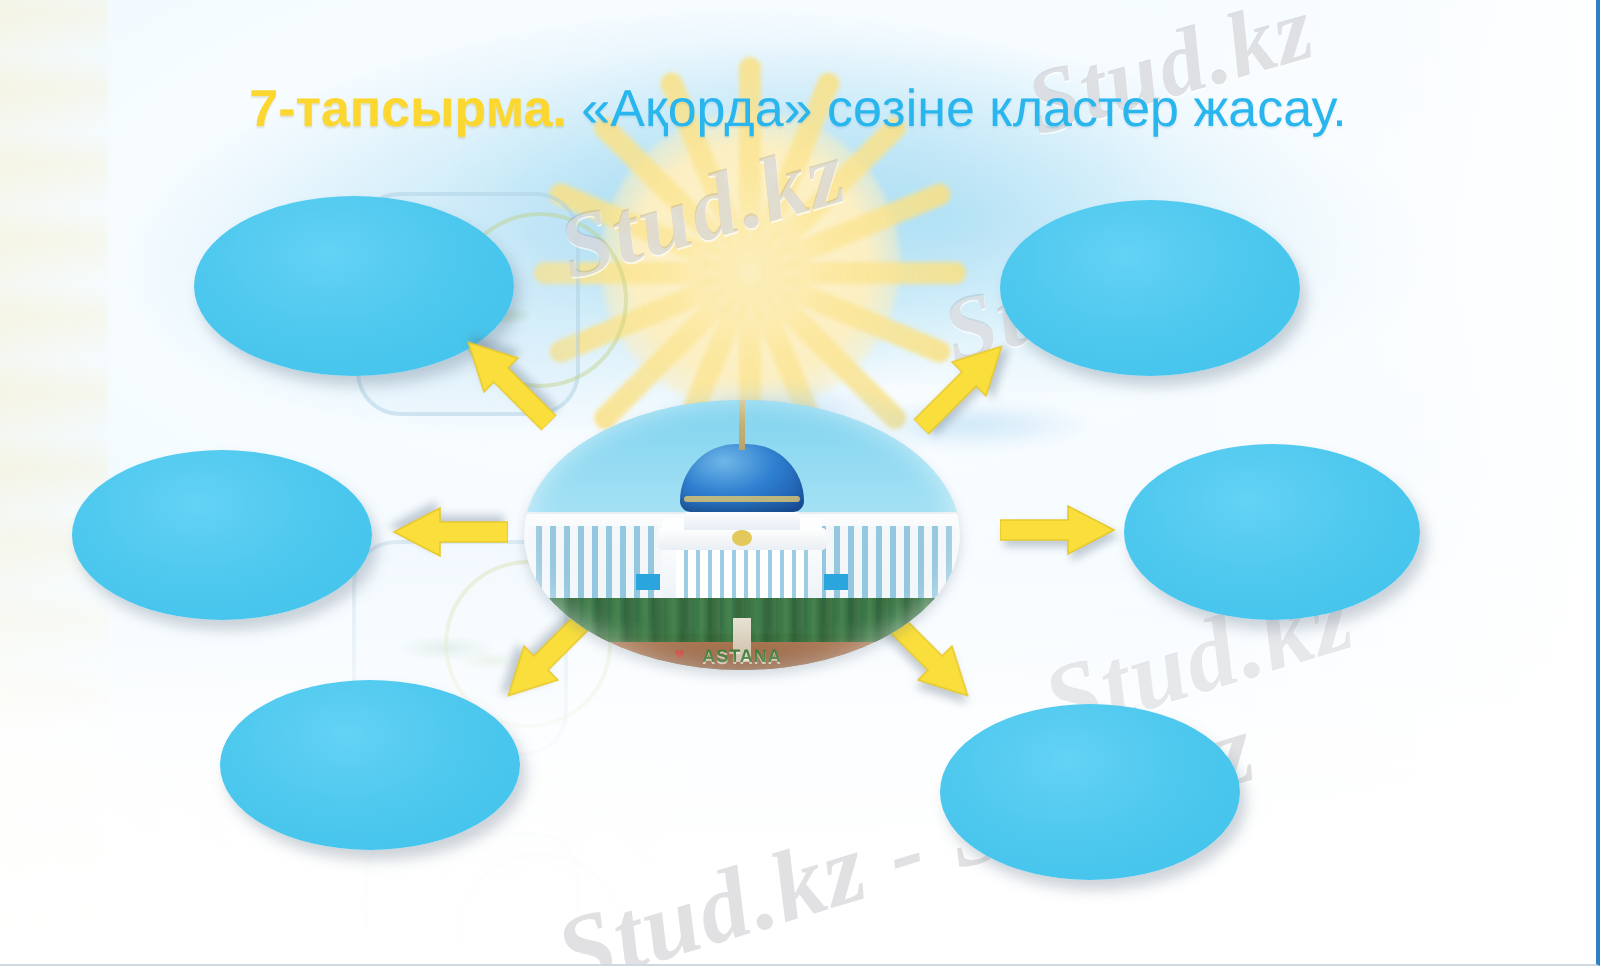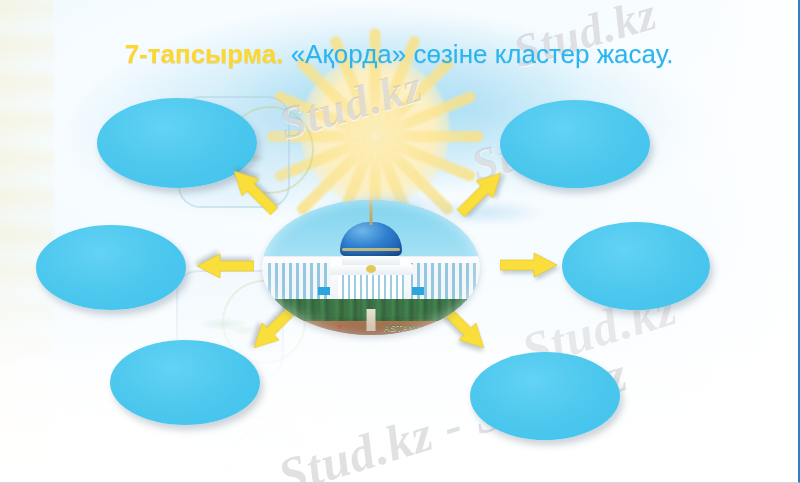--- a/index.html
+++ b/index.html
@@ -254,25 +254,24 @@
   .ph-flag-r{right:56px;}
   .ph-monument{
     position:absolute;left:50%;transform:translateX(-50%);
     bottom:4px;width:9px;height:22px;
     background:linear-gradient(180deg,#e8e2d4,#cbbda6);
   }
   .ph-astana{
     position:absolute;left:50%;transform:translateX(-50%);
     bottom:2px;
     font-family:"Liberation Sans", sans-serif;
-    font-size:9px;font-weight:400;
+    font-size:9px;font-weight:700;
     color:#3c7a35;
     letter-spacing:.5px;
     text-shadow:0 1px 0 rgba(255,255,255,.6);
-    margin-left:32px;
   }
   .ph-heart{
     position:absolute;left:50%;margin-left:-34px;bottom:3px;
     color:#c7453c;font-size:9px;
   }
   .ph-vig{
     position:absolute;inset:0;
     border-radius:50%;
     box-shadow:inset 0 0 14px rgba(255,255,255,.55);
   }

